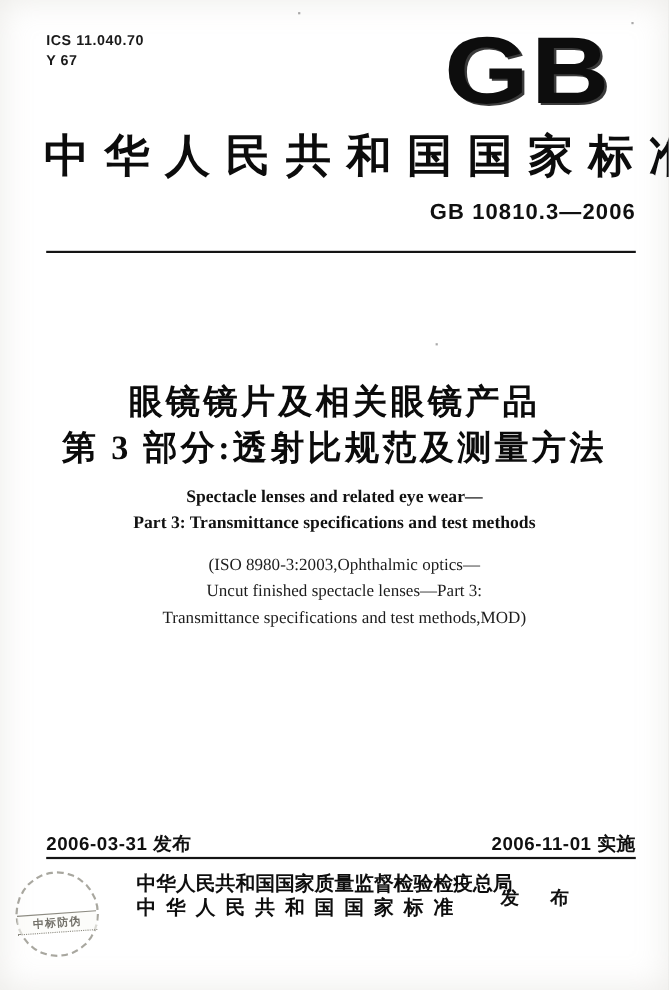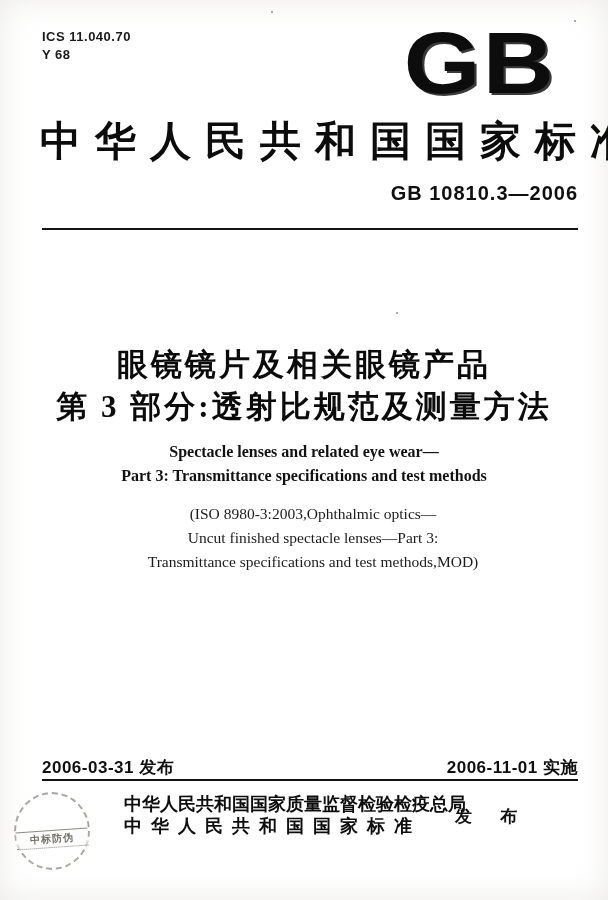--- a/index.html
+++ b/index.html
@@ -201,21 +201,21 @@
   .speck-2 { left: 574px; top: 20px; width: 2px; height: 2px; }
   .speck-3 { left: 396px; top: 312px; width: 2px; height: 2px; }
 </style>
 </head>
 <body>
 
 <div class="page">
 
   <div class="ics-block">
     <div>ICS 11.040.70</div>
-    <div>Y 68</div>
+    <div>Y 67</div>
   </div>
 
   <div class="gb-logo">GB</div>
 
   <div class="heading-cn">中华人民共和国国家标准</div>
 
   <div class="std-number">GB 10810.3—2006</div>
 
   <div class="rule-top"></div>
 

